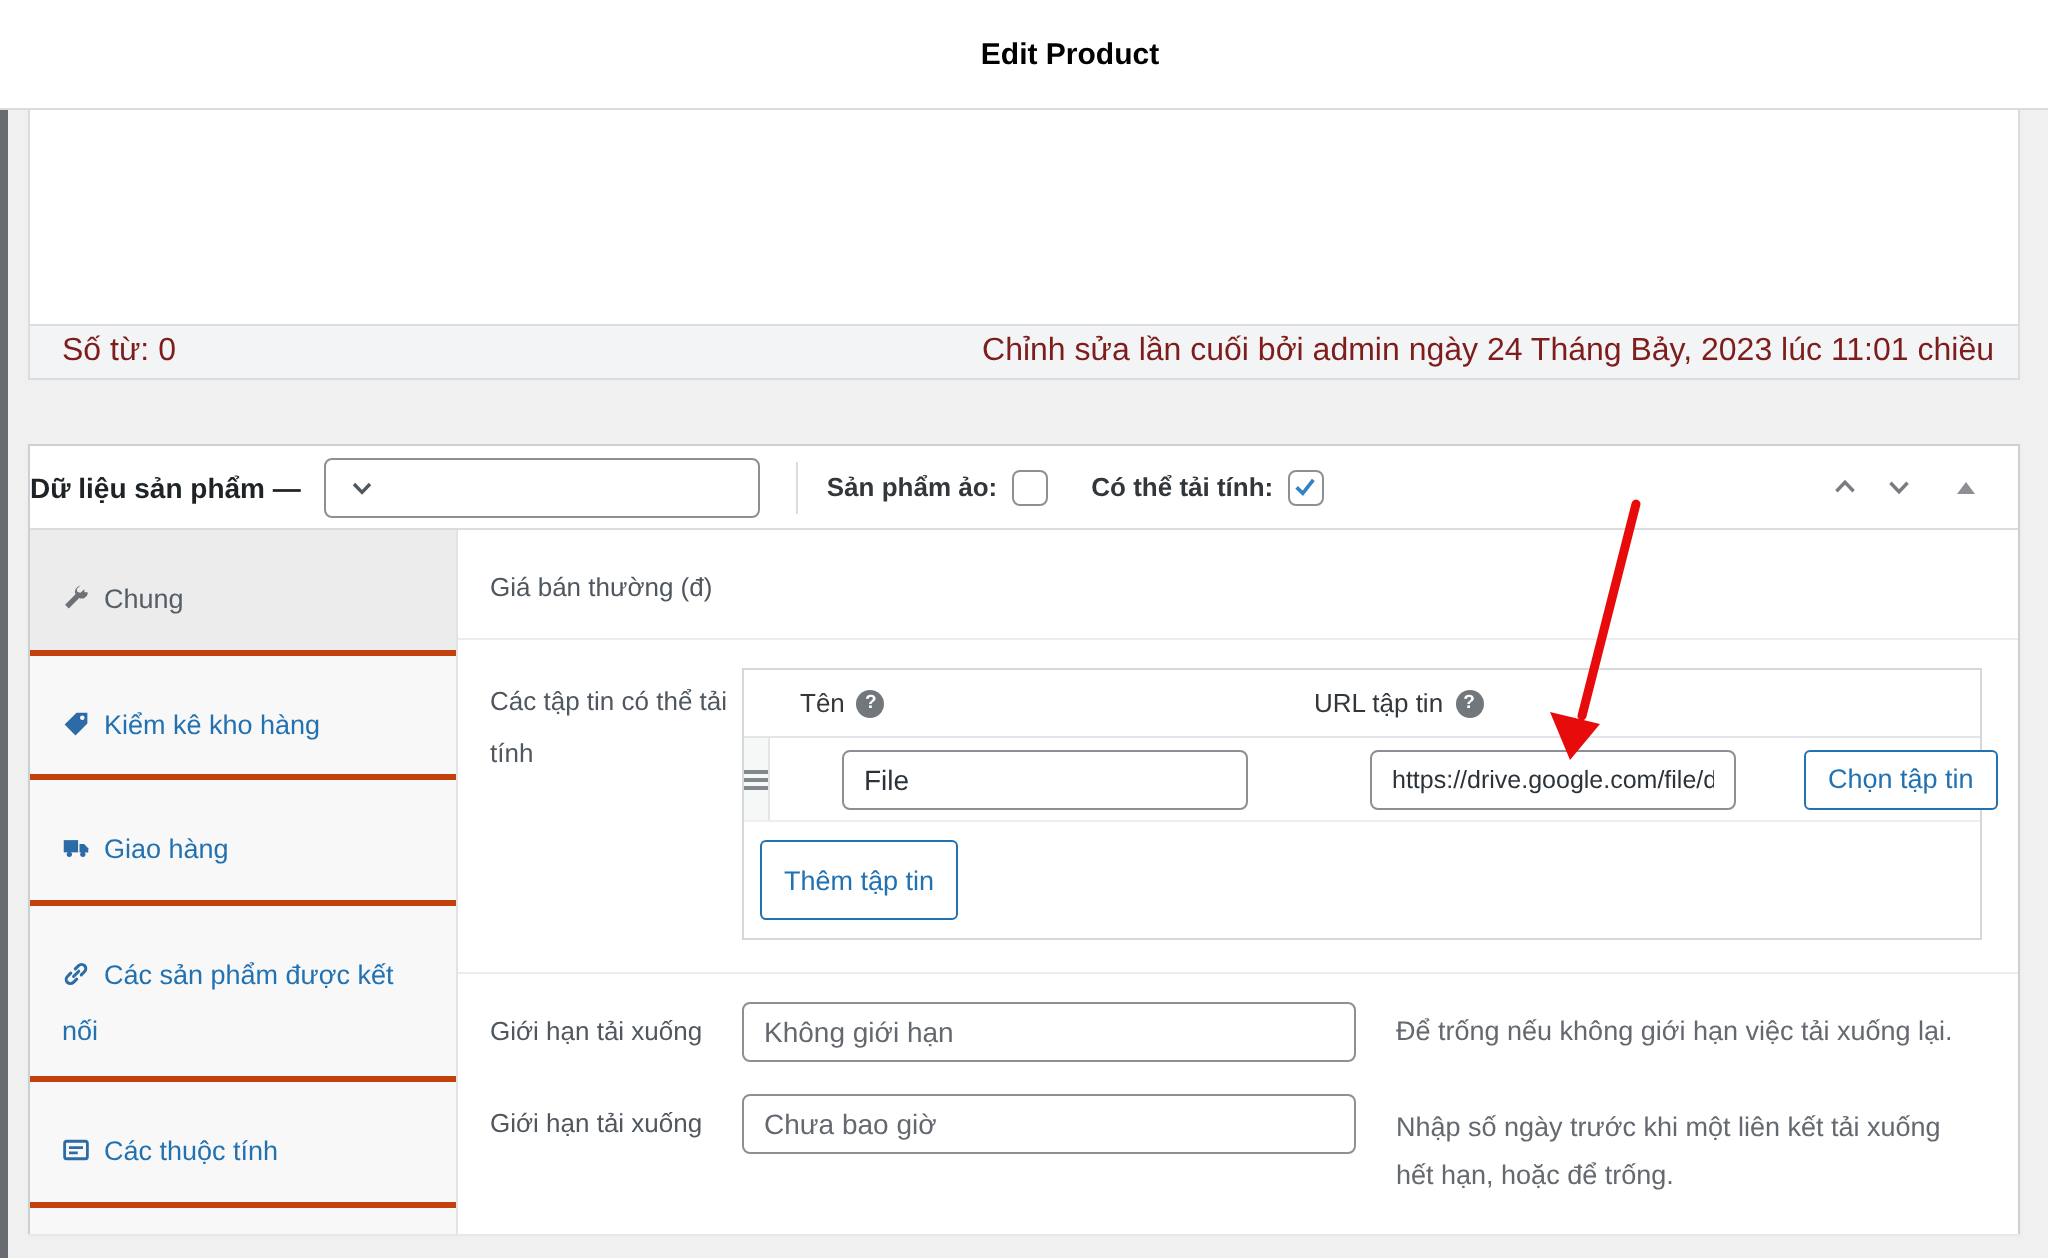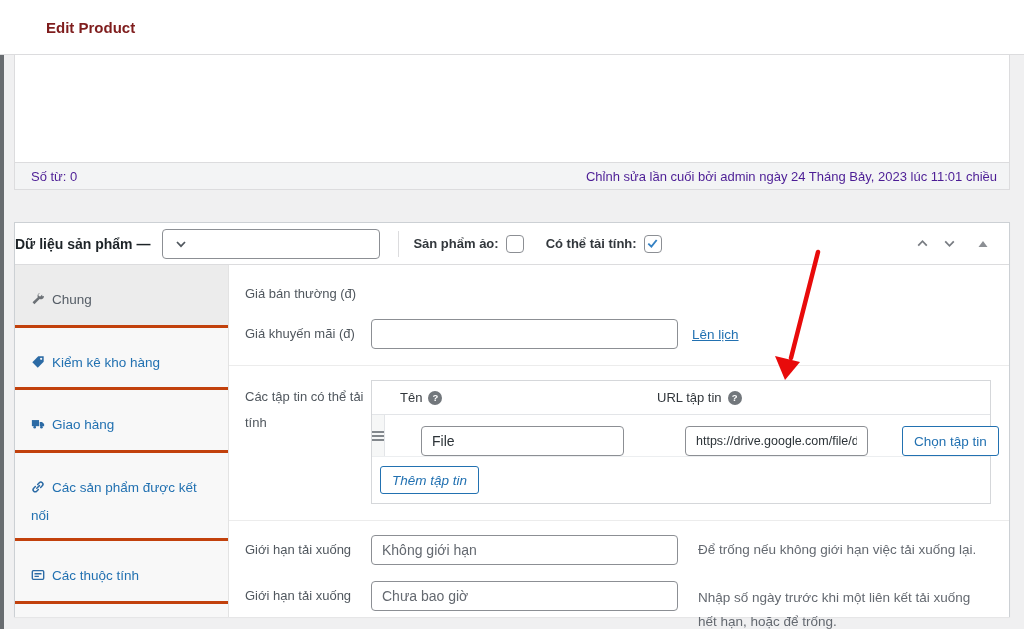--- a/index.html
+++ b/index.html
@@ -9,29 +9,29 @@
     background:#f0f0f1; color:#3c434a; overflow:hidden; position:relative;
   }
   .page { position:absolute; inset:0; }
 
   
   .left-rail { position:absolute; left:0; top:55px; width:4px; bottom:0; background:#686c70; }
 
   
   .topbar { position:absolute; left:0; top:0; width:1024px; height:55px;
     background:#fff; border-bottom:1px solid #dcdcde; }
-  .topbar h1 { font-size:15px; font-weight:700; color:#7f1d1d; padding-left:46px; line-height:55px; }
+  .topbar h1 { font-size:15px; font-weight:700; color:#000000; padding-left:46px; line-height:55px;text-align:center; }
 
   
   .editor-box { position:absolute; left:14px; top:55px; width:996px; height:135px;
     background:#fff; border:1px solid #dcdcde; border-top:none; }
   .editor-canvas { position:absolute; inset:0 0 27px 0; background:#fff; }
   .editor-status { position:absolute; left:0; right:0; bottom:0; height:27px;
     background:#f3f4f5; border-top:1px solid #dcdcde; display:flex; align-items:center;
-    font-size:13px; color:#4c1d95; padding:0 12px 0 16px; }
+    font-size:16px; color:#7f1d1d; padding:0 12px 0 16px; }
   .editor-status .spacer { flex:1; }
 
   
   .panel { position:absolute; left:14px; top:222px; width:996px; height:395px;
     background:#fff; border:1px solid #ccd0d4; box-shadow:0 1px 1px rgba(0,0,0,.04); }
   .panel-header { height:42px; display:flex; align-items:center; padding-left:0;
     border-bottom:1px solid #dcdcde; }
   .panel-title { font-size:14px; font-weight:700; color:#1d2327; margin-right:12px; white-space:nowrap; }
   .type-select { width:218px; height:30px; border:1px solid #8c8f94; border-radius:4px;
     display:flex; align-items:center; padding:0 8px 0 10px; font-size:14px; color:#2c3338;
@@ -74,35 +74,35 @@
   
   .files { display:flex; margin-bottom:16px; }
   .ftable { width:620px; border:1px solid #d5d7da; background:#fff; }
   .fthead { display:flex; align-items:center; height:34px; border-bottom:1px solid #e3e5e8;
     font-size:13px; color:#32373c; }
   .fthead .col-name { margin-left:28px; width:257px; display:flex; align-items:center; gap:6px; }
   .fthead .col-url { display:flex; align-items:center; gap:6px; }
   .help { width:14px; height:14px; border-radius:50%; background:#72777c; color:#fff;
     font-size:9.5px; font-weight:700; display:inline-flex; align-items:center; justify-content:center;
     cursor:help; }
-  .ftrow { display:flex; align-items:flex-end; height:41px;gap:26px; }
+  .ftrow { display:flex; align-items:center; height:41px;gap:26px; }
   .drag { width:28px; height:41px; background:#f6f7f7; border-right:1px solid #e3e5e8;
     display:flex; flex-direction:column; align-items:center; justify-content:center; gap:2px; cursor:grab; }
   .drag i { width:12px; height:2px; background:#82878c; display:block; }
   .in-name { margin-left:10px; width:225px; }
   .in-url { margin-left:35px; width:192px; font-size:12.5px; }
   .btn { height:30px; padding:0 11px; background:#fff; border:1px solid #2271b1; border-radius:3px;
     color:#2271b1; font-size:13.5px; font-family:inherit; display:inline-flex; align-items:center;
     cursor:pointer; white-space:nowrap; }
   .btn-choose { margin-left:8px; }
   .close-ic { margin-left:10px; width:16px; height:16px; border-radius:50%; background:#545b62;
     color:#fff; font-size:9px; font-weight:700; display:inline-flex; align-items:center;
     justify-content:center; cursor:pointer; }
   .ftfoot { padding:9px 8px 9px 8px; border-top:1px solid #eceef0; }
-  .ftfoot .btn { height:28px;font-style:italic; }
+  .ftfoot .btn { height:40px; }
 
   
   .arrow-svg { position:absolute; left:0; top:0; pointer-events:none; z-index:20; }
 </style>
 </head>
 <body>
 
 <div class="page">
 
   <div class="topbar">
@@ -224,25 +224,20 @@
           </span><span>Nâng cao</span>
         </li>
       </ul>
 
       <div class="form">
 
         <div class="frow">
           <label class="flabel">Giá bán thường (đ)</label>
         </div>
 
-        <div class="frow">
-          <label class="flabel">Giá khuyến mãi (đ)</label>
-          <input class="winput" type="text" value="" style="">
-          <a class="link">Lên lịch</a>
-        </div>
 
         <div class="fdiv"></div>
 
         <div class="files">
           <label class="flabel">Các tập tin có thể tải tính</label>
 
           <div class="ftable">
             <div class="fthead">
               <span class="col-name">
                 <span>Tên</span>

